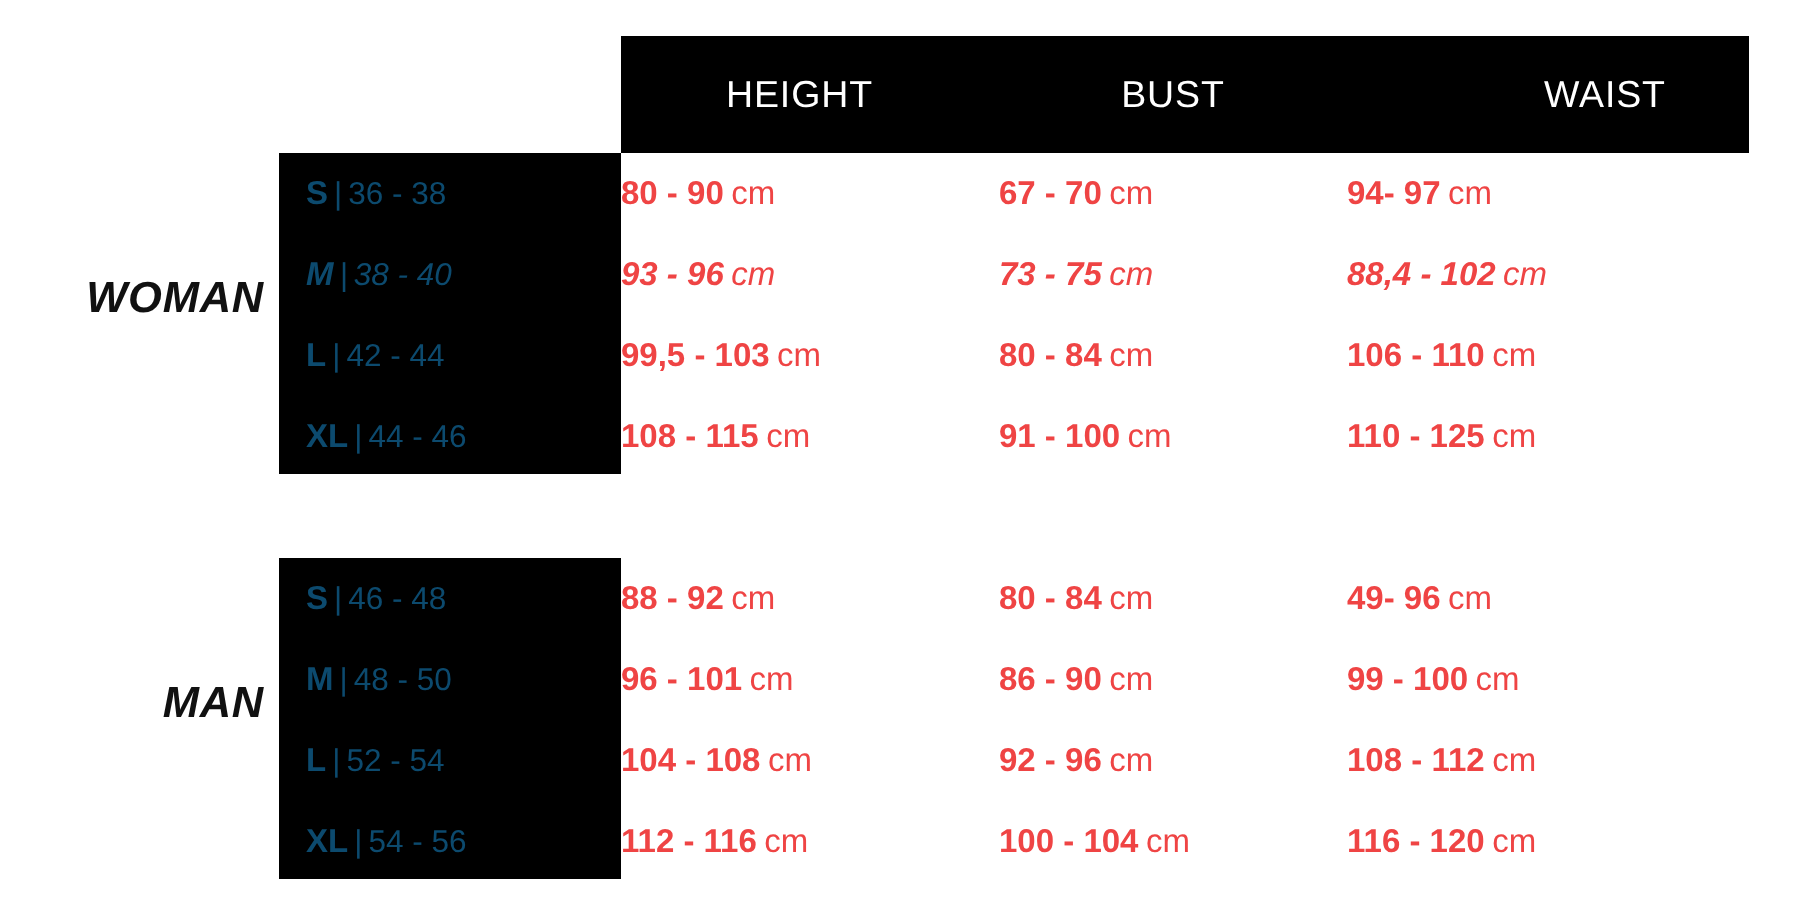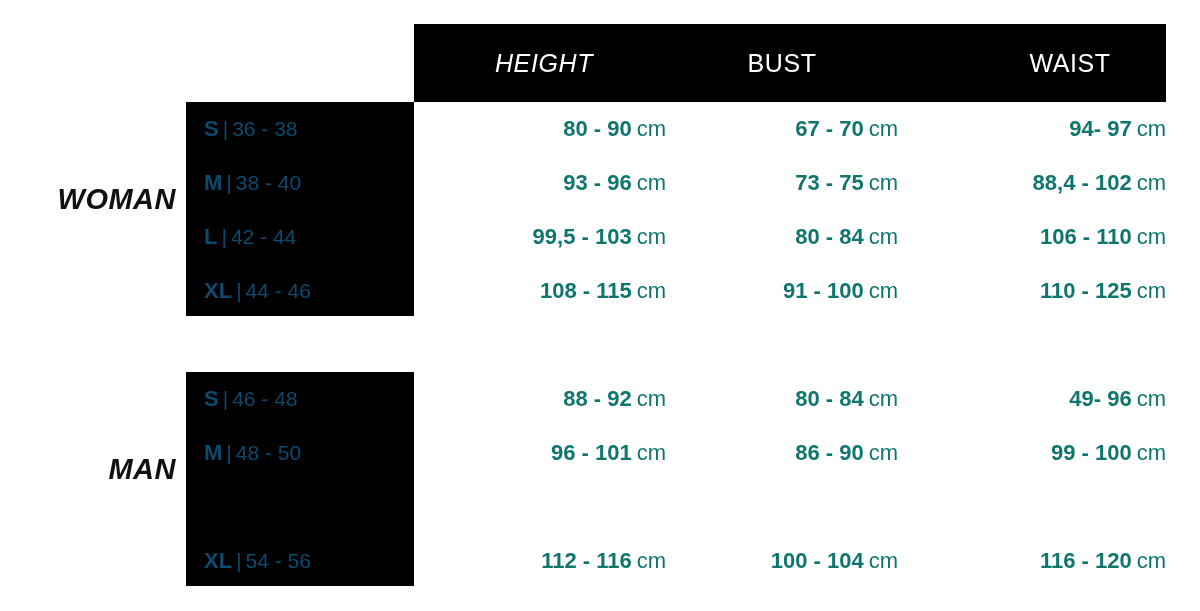--- a/index.html
+++ b/index.html
@@ -45,21 +45,21 @@
     position: absolute;
     top: 24px;
     height: 78px;
     line-height: 78px;
     text-align: center;
     color: #ffffff;
     font-size: 25px;
     letter-spacing: 0.6px;
     font-weight: 400;
   }
-  .hc-height { left: 418px; width: 252px; font-style: italic; }
+  .hc-height { left: 407px; width: 252px; }
   .hc-bust   { left: 666px; width: 232px; }
   .hc-waist  { left: 936px; width: 268px; }
 
   
   .group-label {
     position: absolute;
     left: 0px;
     width: 176px;
     text-align: right;
     font-size: 29px;
@@ -100,23 +100,23 @@
   }
   .row .size-cell .num {
     font-weight: normal;
     font-size: 21px;
   }
 
   .meas {
     position: absolute;
     height: 53px;
     line-height: 53px;
-    text-align: right;
+    text-align: left;
     font-size: 22px;
-    color: #0f766e;
+    color: #ef4444;
     white-space: nowrap;
   }
   .meas .v { font-weight: bold; }
   .meas .u { font-weight: normal; padding-left: 5px; }
 
   .m-height { left: 228px; width: 252px; }
   .m-bust   { left: 480px; width: 232px; }
   .m-waist  { left: 712px; width: 268px; }
 </style>
 </head>
@@ -141,21 +141,21 @@
       <span class="v">80 - 90</span><span class="u">cm</span>
     </div>
     <div class="meas m-bust">
       <span class="v">67 - 70</span><span class="u">cm</span>
     </div>
     <div class="meas m-waist">
       <span class="v">94- 97</span><span class="u">cm</span>
     </div>
   </div>
 
-  <div class="row" style="top:156px;">
+  <div class="row" style="top:156px;font-style:italic;">
     <div class="size-cell">
       <span class="sz">M</span><span class="sep">|</span><span class="num">38 - 40</span>
     </div>
     <div class="meas m-height">
       <span class="v">93 - 96</span><span class="u">cm</span>
     </div>
     <div class="meas m-bust">
       <span class="v">73 - 75</span><span class="u">cm</span>
     </div>
     <div class="meas m-waist">
@@ -219,20 +219,34 @@
       <span class="v">96 - 101</span><span class="u">cm</span>
     </div>
     <div class="meas m-bust">
       <span class="v">86 - 90</span><span class="u">cm</span>
     </div>
     <div class="meas m-waist">
       <span class="v">99 - 100</span><span class="u">cm</span>
     </div>
   </div>
 
+  <div class="row" style="top:480px;">
+    <div class="size-cell">
+      <span class="sz">L</span><span class="sep">|</span><span class="num">52 - 54</span>
+    </div>
+    <div class="meas m-height">
+      <span class="v">104 - 108</span><span class="u">cm</span>
+    </div>
+    <div class="meas m-bust">
+      <span class="v">92 - 96</span><span class="u">cm</span>
+    </div>
+    <div class="meas m-waist">
+      <span class="v">108 - 112</span><span class="u">cm</span>
+    </div>
+  </div>
 
   <div class="row" style="top:534px;">
     <div class="size-cell">
       <span class="sz">XL</span><span class="sep">|</span><span class="num">54 - 56</span>
     </div>
     <div class="meas m-height">
       <span class="v">112 - 116</span><span class="u">cm</span>
     </div>
     <div class="meas m-bust">
       <span class="v">100 - 104</span><span class="u">cm</span>

